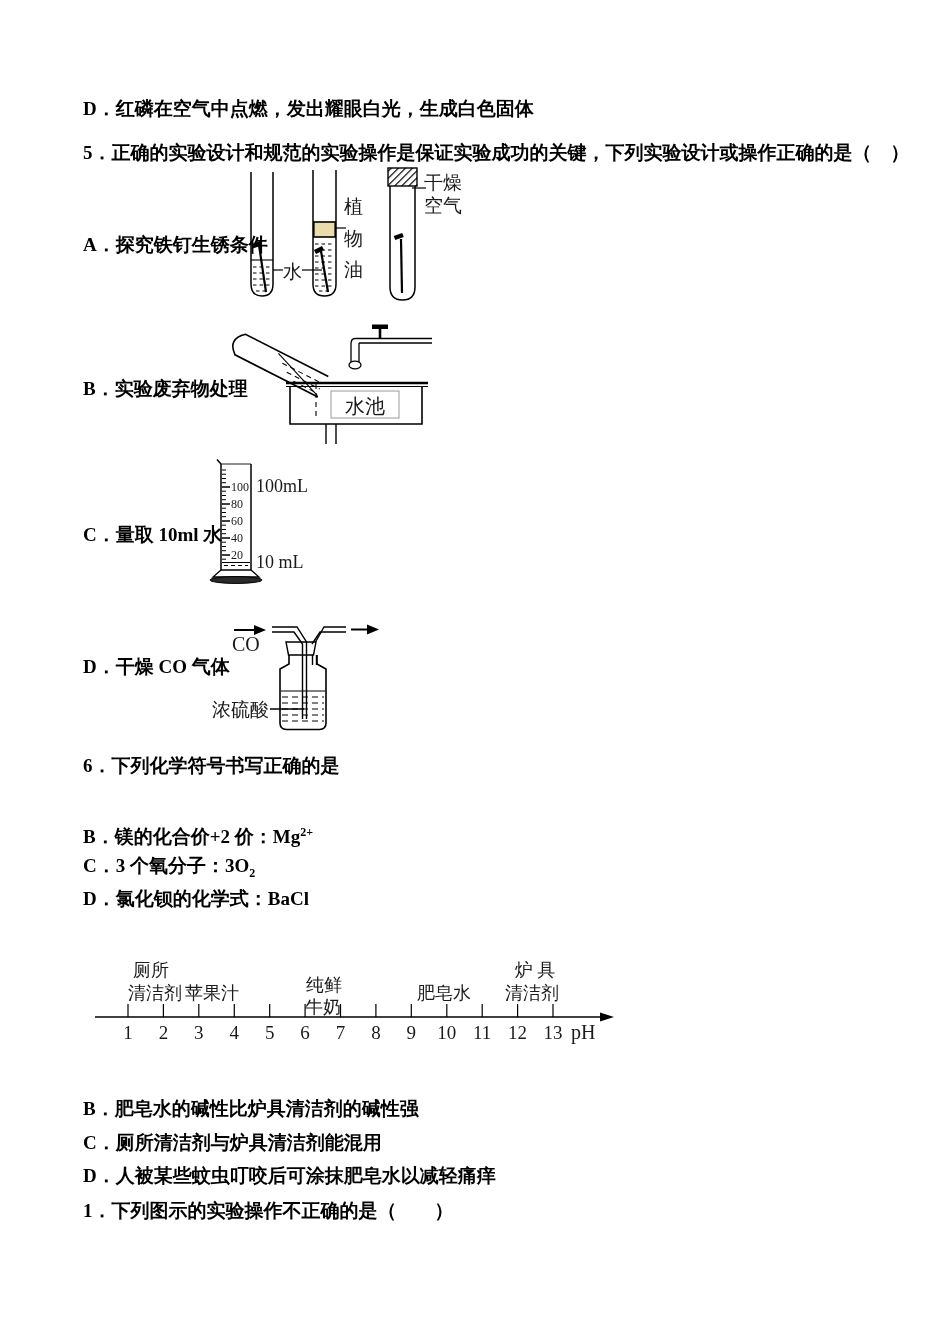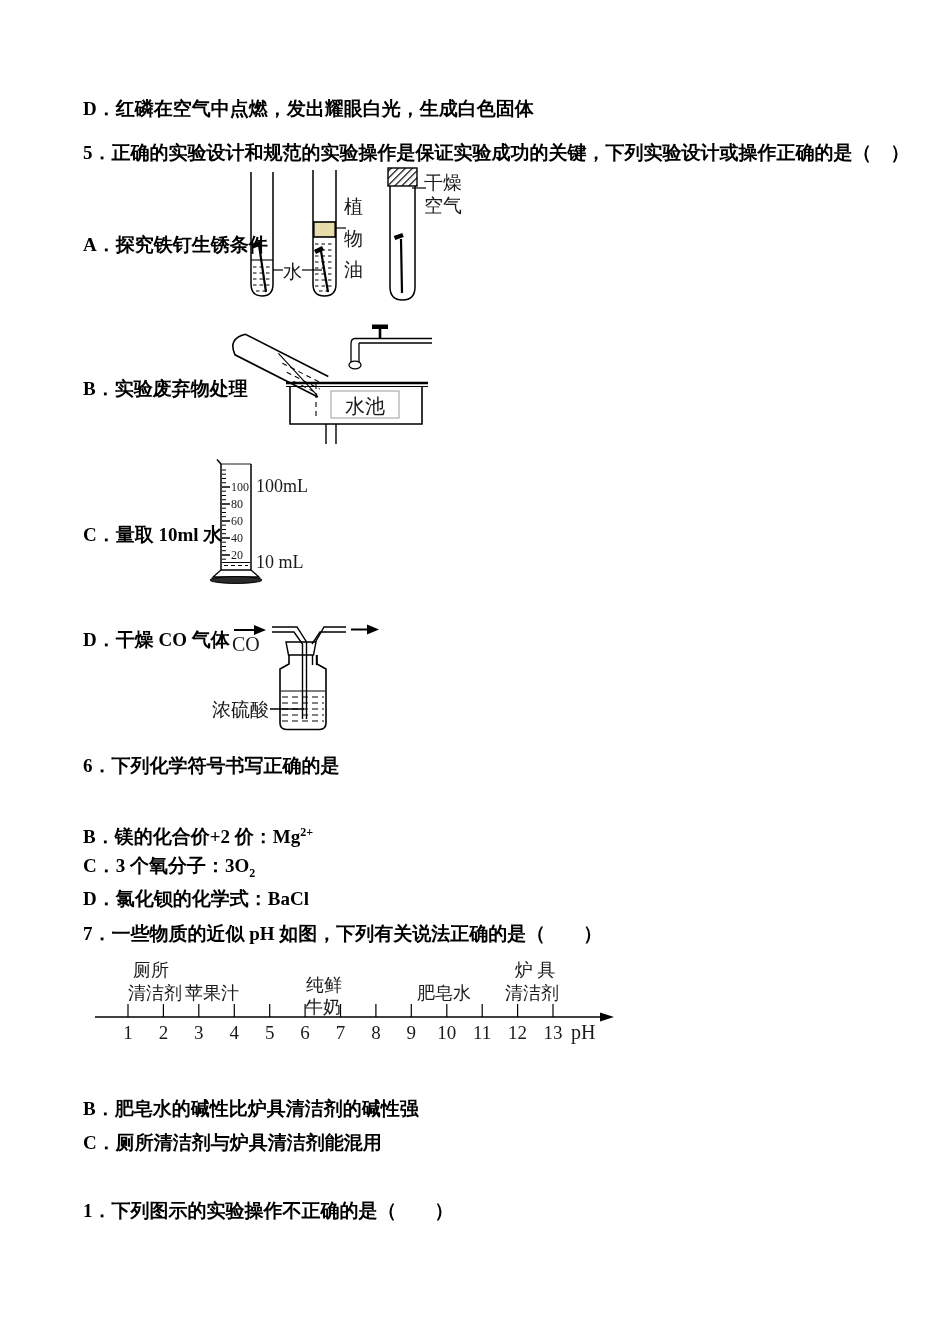--- a/index.html
+++ b/index.html
@@ -27,21 +27,21 @@
 
 <div class="page">
 
   <div class="tline" style="top:96px;">D．红磷在空气中点燃，发出耀眼白光，生成白色固体</div>
 
   <div class="tline" style="top:140px;">5．正确的实验设计和规范的实验操作是保证实验成功的关键，下列实验设计或操作正确的是（　）</div>
 
   <div class="tline" style="top:232px;">A．探究铁钉生锈条件</div>
   <div class="tline" style="top:376px;">B．实验废弃物处理</div>
   <div class="tline" style="top:522px;">C．量取 10ml 水</div>
-  <div class="tline" style="top:627px;">D．干燥 CO 气体</div>
+  <div class="tline" style="top:654px;">D．干燥 CO 气体</div>
 
   <svg class="dsvg" style="left:200px; top:165px;" width="248" height="140" viewBox="0 0 248 140">
     <defs>
       <pattern id="hatch" width="5" height="5" patternUnits="userSpaceOnUse" patternTransform="rotate(45)">
         <rect width="5" height="5" fill="#fff"></rect>
         <line x1="0" y1="0" x2="0" y2="5" stroke="#000" stroke-width="2.4"></line>
       </pattern>
     </defs>
 
     <g stroke="#000" fill="none" stroke-width="1.5">
@@ -230,21 +230,20 @@
 
     <text x="4" y="113" font-size="19">浓硫酸</text>
     <line x1="62" y1="106" x2="96" y2="106" stroke="#000" stroke-width="1.3"></line>
   </svg>
 
   <div class="tline" style="top:753px;">6．下列化学符号书写正确的是</div>
   <div class="tline" style="top:819px;"><span>B．镁的化合价+2 价：</span><span>Mg</span><sup>2+</sup></div>
   <div class="tline" style="top:853px;"><span>C．3 个氧分子：</span><span>3O</span><sub>2</sub></div>
   <div class="tline" style="top:886px;"><span>D．氯化钡的化学式：</span><span>BaCl</span></div>
 
-  <div class="tline" style="top:921px;">7．一些物质的近似 pH 如图，下列有关说法正确的是（　　）</div>
 
   <svg class="dsvg" style="left:55px; top:953px;" width="530" height="95" viewBox="0 0 530 95">
 
     <line x1="2" y1="64" x2="509" y2="64" stroke="#000" stroke-width="1.6"></line>
     <path d="M507,59.5 L521,64 L507,68.5 Z" fill="#000"></path>
 
     <g stroke="#000" stroke-width="1.2">
       <line x1="35" y1="51" x2="35" y2="64"></line>
         <line x1="70.4" y1="51" x2="70.4" y2="64"></line>
       <line x1="105.8" y1="51" x2="105.8" y2="64"></line>
@@ -284,16 +283,17 @@
       <text x="231" y="38" text-anchor="middle" font-size="18">纯鲜</text>
       <text x="230" y="60" text-anchor="middle" font-size="18">牛奶</text>
       <text x="351" y="46" text-anchor="middle" font-size="18">肥皂水</text>
       <text x="442" y="23" text-anchor="middle" font-size="18">炉 具</text>
       <text x="439" y="46" text-anchor="middle" font-size="18">清洁剂</text>
     </g>
   </svg>
 
   <div class="tline" style="top:1096px;">B．肥皂水的碱性比炉具清洁剂的碱性强</div>
   <div class="tline" style="top:1130px;">C．厕所清洁剂与炉具清洁剂能混用</div>
+  <div class="tline" style="top:1163px;">D．人被某些蚊虫叮咬后可涂抹肥皂水以减轻痛痒</div>
 
   <div class="tline" style="top:1198px;">1．下列图示的实验操作不正确的是（　　）</div>
 
 </div>
 
 </body></html>

